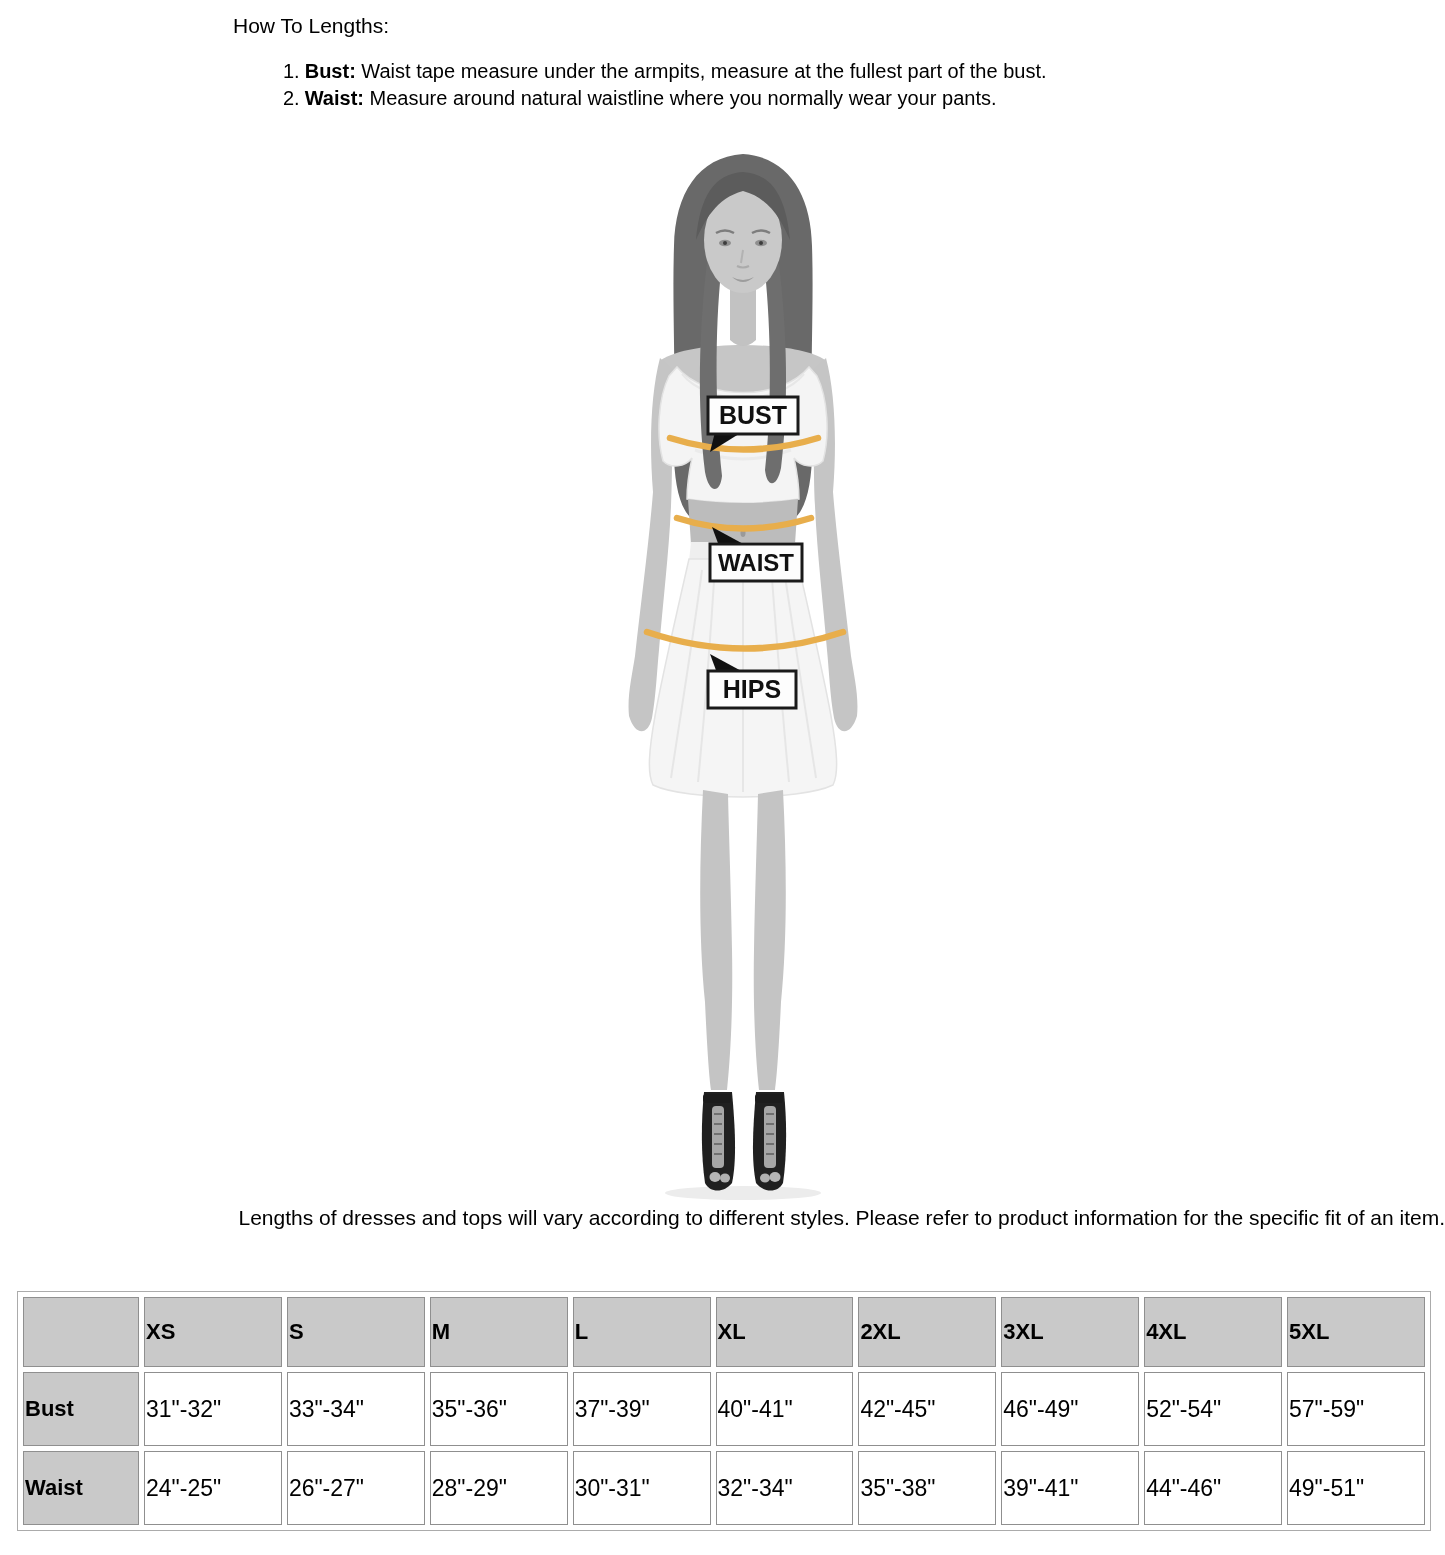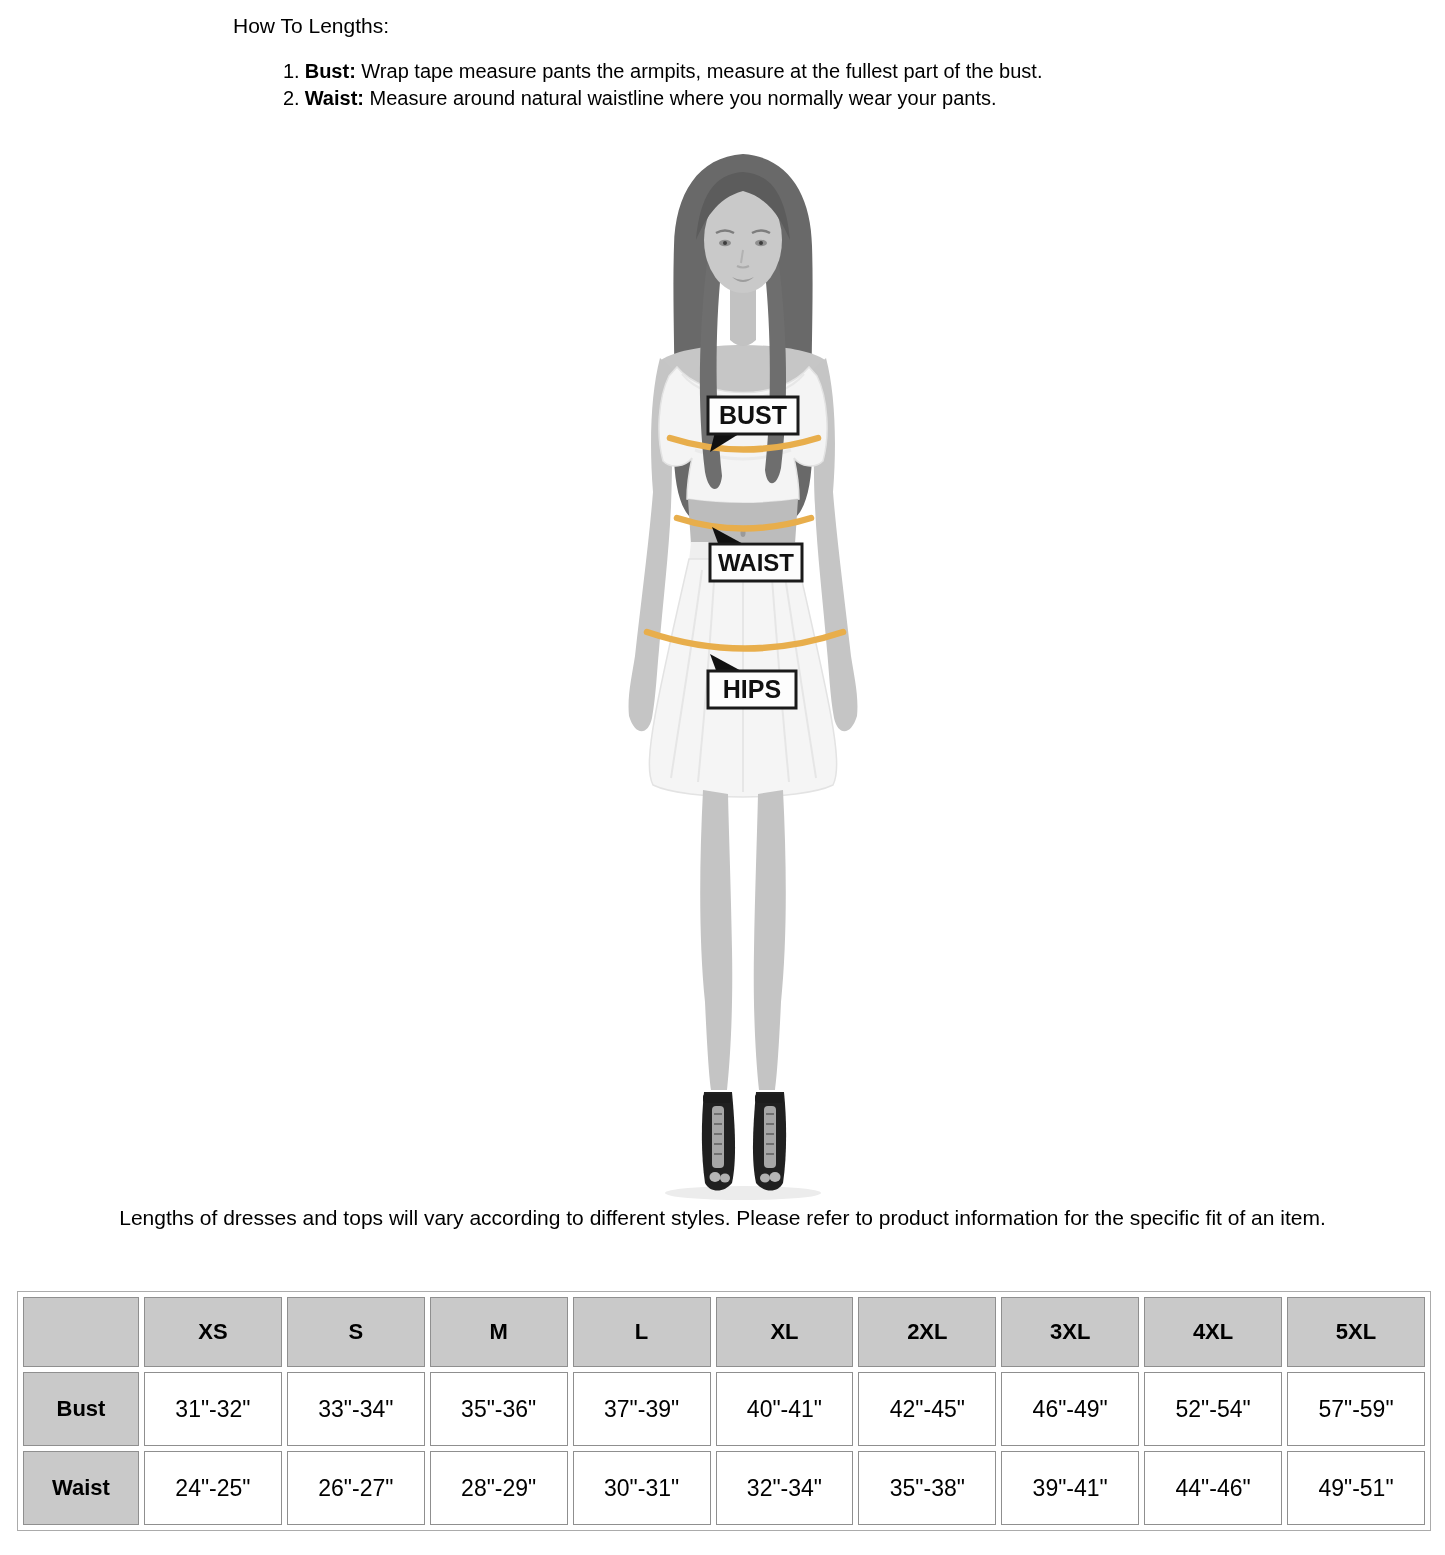--- a/index.html
+++ b/index.html
@@ -10,44 +10,44 @@
   
   .howto-title{position:absolute;left:233px;top:14px;font-size:21px;}
   .howto-list{position:absolute;left:283px;top:58px;font-size:20px;line-height:27px;}
   .howto-item{white-space:nowrap;}
   .howto-item b{font-weight:bold;margin-top:35px;}
   .howto-item .num{display:inline-block;margin-right:5px;}
   
   .figure-wrap{position:absolute;left:565px;top:150px;width:360px;height:1052px;}
   .callout-text{font-family:"Liberation Sans","DejaVu Sans",sans-serif;font-weight:600;}
   
-  .fit-note{position:absolute;left:0;top:1206px;width:100%;text-align:center;font-size:21px;}
+  .fit-note{position:absolute;left:0;top:1206px;width:100%;text-align:right;font-size:21px;}
   
   .chart-title{position:absolute;left:20px;top:1308px;font-size:28px;font-weight:bold;}
   .size-table{
     position:absolute;left:17px;top:1291px;width:1414px;
     border-collapse:separate;border-spacing:5px 5px;
     border:1px solid #ababab;table-layout:fixed;background:#fff;
   }
   .size-table td{
-    border:1px solid #8f8f8f;text-align:center;vertical-align:middle;
+    border:1px solid #8f8f8f;text-align:left;vertical-align:middle;
     font-size:23px;background:#fff;overflow:hidden;margin-left:38px;
   }
   .size-table tr.hdr td{height:66px;background:#c9c9c9;font-weight:bold;font-size:22px;}
   .size-table td.rowlabel{background:#c9c9c9;font-weight:bold;font-size:22px;}
   .size-table tr.datarow td{height:70px;}
   .size-table col.c0{width:116px;}
 </style>
 </head>
 <body>
 
 <div class="howto-title">How To Lengths:</div>
 
 <div class="howto-list">
-  <div class="howto-item"><span class="num">1.</span><b>Bust:</b><span> Wrap tape measure pants the armpits, measure at the fullest part of the bust.</span></div>
+  <div class="howto-item"><span class="num">1.</span><b>Bust:</b><span> Waist tape measure under the armpits, measure at the fullest part of the bust.</span></div>
   <div class="howto-item"><span class="num">2.</span><b>Waist:</b><span> Measure around natural waistline where you normally wear your pants.</span></div>
 </div>
 
 <div class="figure-wrap">
 <svg width="360" height="1052" viewBox="0 0 360 1052" xmlns="http://www.w3.org/2000/svg">
 
   <ellipse cx="178" cy="1043" rx="78" ry="7" fill="#ececec"></ellipse>
 
   <g>
     <path fill="#696969" d="M178,4 C133,7 110,44 109,96 C107,155 111,225 109,292 C108,332 115,362 129,370 L154,362 C143,280 141,175 147,115 L209,115 C215,175 214,280 203,362 L227,370 C241,362 248,332 247,292 C245,225 249,155 247,96 C246,44 223,7 178,4 Z"></path>

